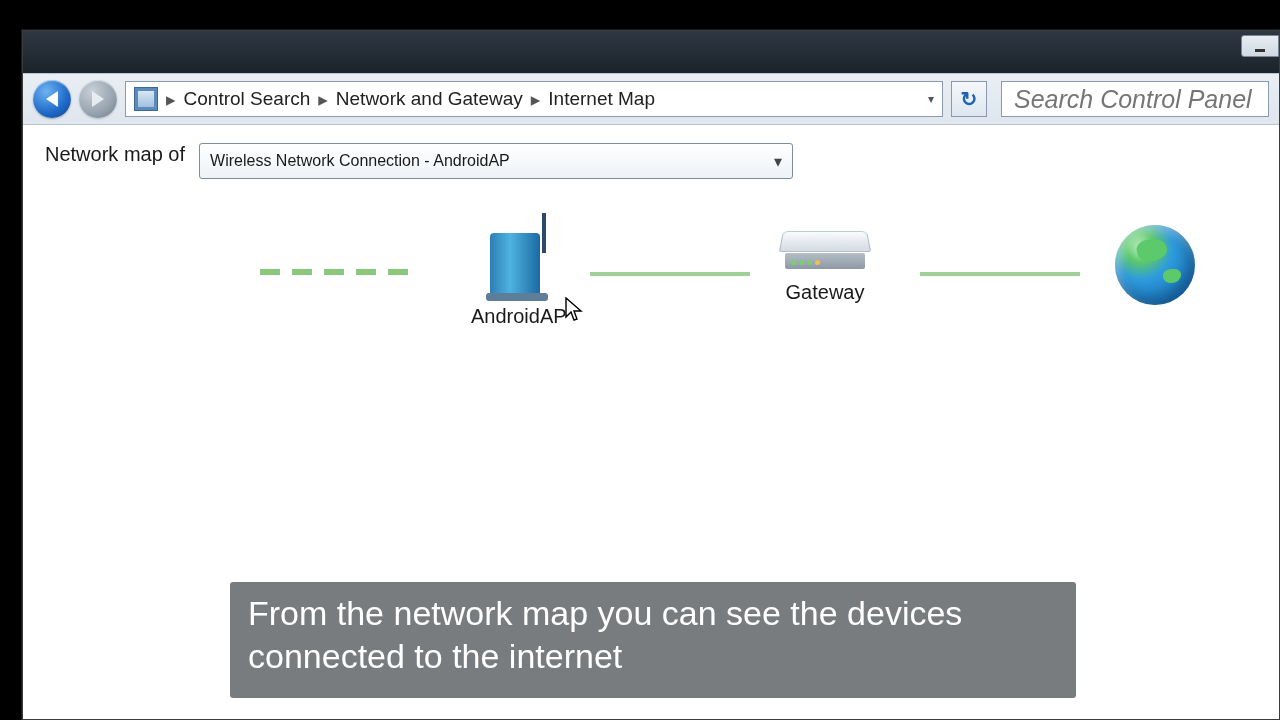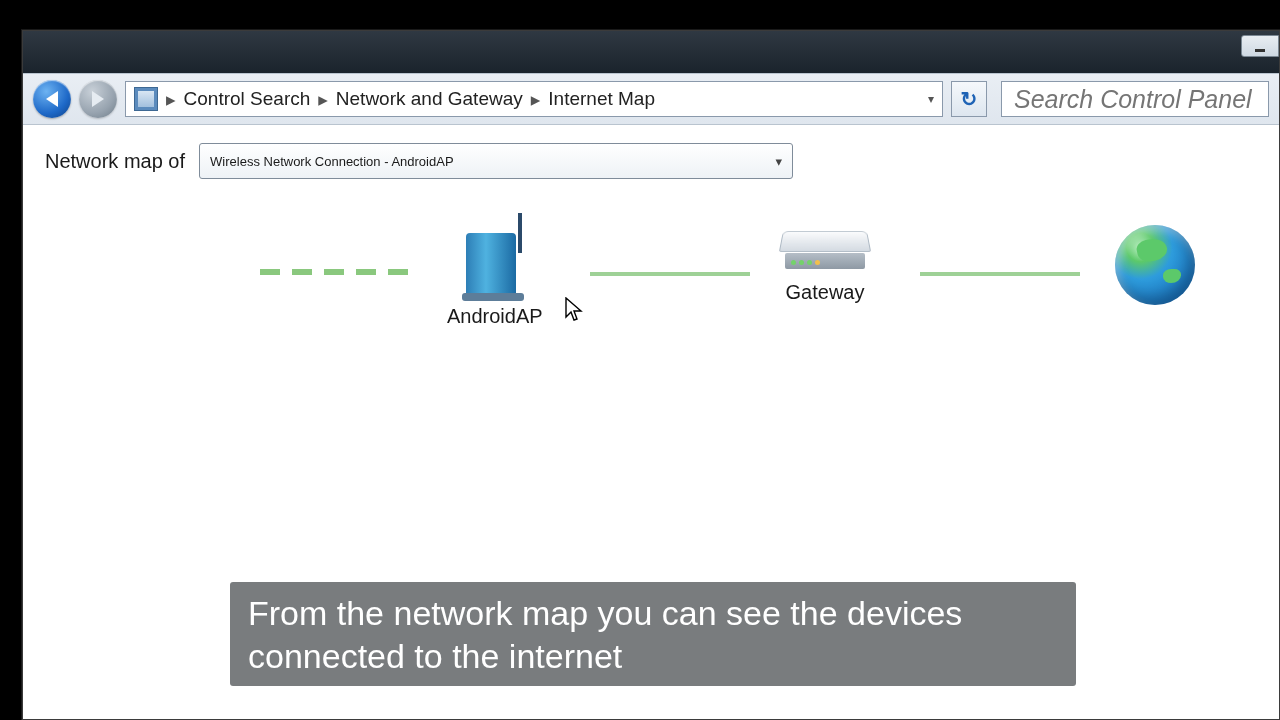--- a/index.html
+++ b/index.html
@@ -20,22 +20,22 @@
   .cp-icon:after{content:"";position:absolute;inset:3px;background:linear-gradient(#d8e6f3,#a2c0de)}
   .crumb{white-space:nowrap}
   .sep{color:#555;padding:0 2px}
   .addrdd{margin-left:auto;color:#555;font-size:12px}
   .refresh{width:34px;height:34px;border:1px solid #8a99ab;background:linear-gradient(#f5f8fb,#dde6ef);display:flex;align-items:center;justify-content:center;color:#1e63b5;font-size:20px;font-weight:bold}
   .searchbox{flex:1;height:34px;border:1px solid #8a99ab;background:#fff;display:flex;align-items:center;padding:0 10px;margin-left:6px;position:relative}
   .searchbox input{border:none;outline:none;width:100%;font-size:25px;font-style:italic;color:#7a7a7a;font-family:inherit;background:transparent}
   .tse-water{position:absolute;right:8px;top:-32px;color:rgba(170,120,30,.35);font-size:44px;font-weight:900;letter-spacing:1px;font-family:Georgia,serif;pointer-events:none}
   .tse-sub{position:absolute;right:24px;top:60px;width:200px;border:1px solid rgba(200,150,150,.4);background:rgba(255,220,220,.25);color:rgba(200,60,60,.45);font-family:monospace;font-size:16px;text-align:center;padding:3px 6px}
   .content{position:relative;padding:18px 22px}
-  .row1{display:flex;align-items:center;gap:14px;font-size:20px;color:#1a1a1a}
-  .dd{width:572px;height:34px;border:1px solid #7f8c9a;background:linear-gradient(#fff,#eef2f6);display:flex;align-items:center;justify-content:space-between;padding:0 10px;font-size:13px;border-radius:3px}
+  .row1{display:flex;gap:14px;font-size:20px;color:#1a1a1a}
+  .dd{width:572px;height:34px;border:1px solid #7f8c9a;background:linear-gradient(#fff,#eef2f6);display:flex;align-items:center;justify-content:space-between;padding:0 10px;font-size:16px;border-radius:3px}
   .dd .chev{color:#444}
   .map{position:relative;margin-top:40px;height:180px}
   .node{position:absolute;text-align:center;font-size:20px;color:#1a1a1a}
   .node .lbl{margin-top:8px;white-space:nowrap}
   
   .pc-icon{width:84px;height:70px;margin:0 auto;background:#fff;border:1px solid #b9c4d0;position:relative;box-shadow:0 1px 2px rgba(0,0,0,.15)}
   .pc-icon .screen{position:absolute;left:8px;top:8px;right:8px;bottom:18px;background:linear-gradient(#3e7ec2,#1c4f8e)}
   .pc-icon .stand{position:absolute;left:34px;right:34px;bottom:4px;height:10px;background:#cfd7df}
   .pc-icon .kb{position:absolute;left:-6px;bottom:-10px;width:96px;height:12px;background:linear-gradient(#f2f5f8,#cfd7df);border:1px solid #aeb9c4;border-radius:2px;transform:perspective(60px) rotateX(35deg)}
   
@@ -49,26 +49,26 @@
   .gw-icon .front{position:absolute;left:10px;right:10px;bottom:4px;height:16px;background:linear-gradient(#b5bec7,#8e99a4);border-radius:2px}
   .gw-icon .led{position:absolute;bottom:8px;left:16px;width:5px;height:5px;background:#74d26b;border-radius:50%;box-shadow:8px 0 #74d26b,16px 0 #74d26b,24px 0 #f2c04c}
   
   .globe-icon{width:80px;height:80px;margin:0 auto;border-radius:50%;background:radial-gradient(circle at 32% 28%,#bff0c6 0%,#5cc96a 18%,#2e9cdc 40%,#0f5fb3 100%);box-shadow:inset -6px -8px 14px rgba(0,0,0,.25),inset 4px 6px 10px rgba(255,255,255,.4);position:relative}
   .globe-icon:before{content:"";position:absolute;left:22px;top:14px;width:30px;height:22px;background:#5cc96a;border-radius:40% 60% 50% 50%;transform:rotate(-12deg)}
   .globe-icon:after{content:"";position:absolute;right:14px;bottom:22px;width:18px;height:14px;background:#5cc96a;border-radius:50% 40% 60% 50%}
   .dash-lines{position:absolute;top:50px;display:flex;gap:12px}
   .dash-lines span{width:20px;height:0;border-top:3px solid #8ac87e;border-bottom:3px solid #8ac87e}
   .solid{position:absolute;top:53px;height:0;border-top:2px solid #9ed196;border-bottom:2px solid #9ed196}
   .node.pc{left:40px;top:0}
-  .node.ap{left:402px;top:0}
+  .node.ap{left:426px;top:0}
   .node.gw{left:730px;top:2px}
   .node.net{left:1070px;top:6px}
   .cursor{position:absolute;left:520px;top:78px;width:18px;height:26px;pointer-events:none}
   .cursor svg{width:18px;height:26px}
-  .caption{position:absolute;left:230px;top:582px;max-width:810px;background:rgba(110,113,115,.92);color:#fff;font-size:34px;line-height:1.26;padding:10px 18px 8px;border-radius:3px}
+  .caption{position:absolute;left:230px;top:582px;max-width:810px;background:rgba(110,113,115,.92);color:#fff;font-size:34px;line-height:1.26;padding:10px 18px 20px;border-radius:3px}
 </style>
 </head>
 <body>
 
 <div class="outer">
   <div class="window">
 
     <div class="titlebar">
       <div class="minbtn">
           <span></span>

